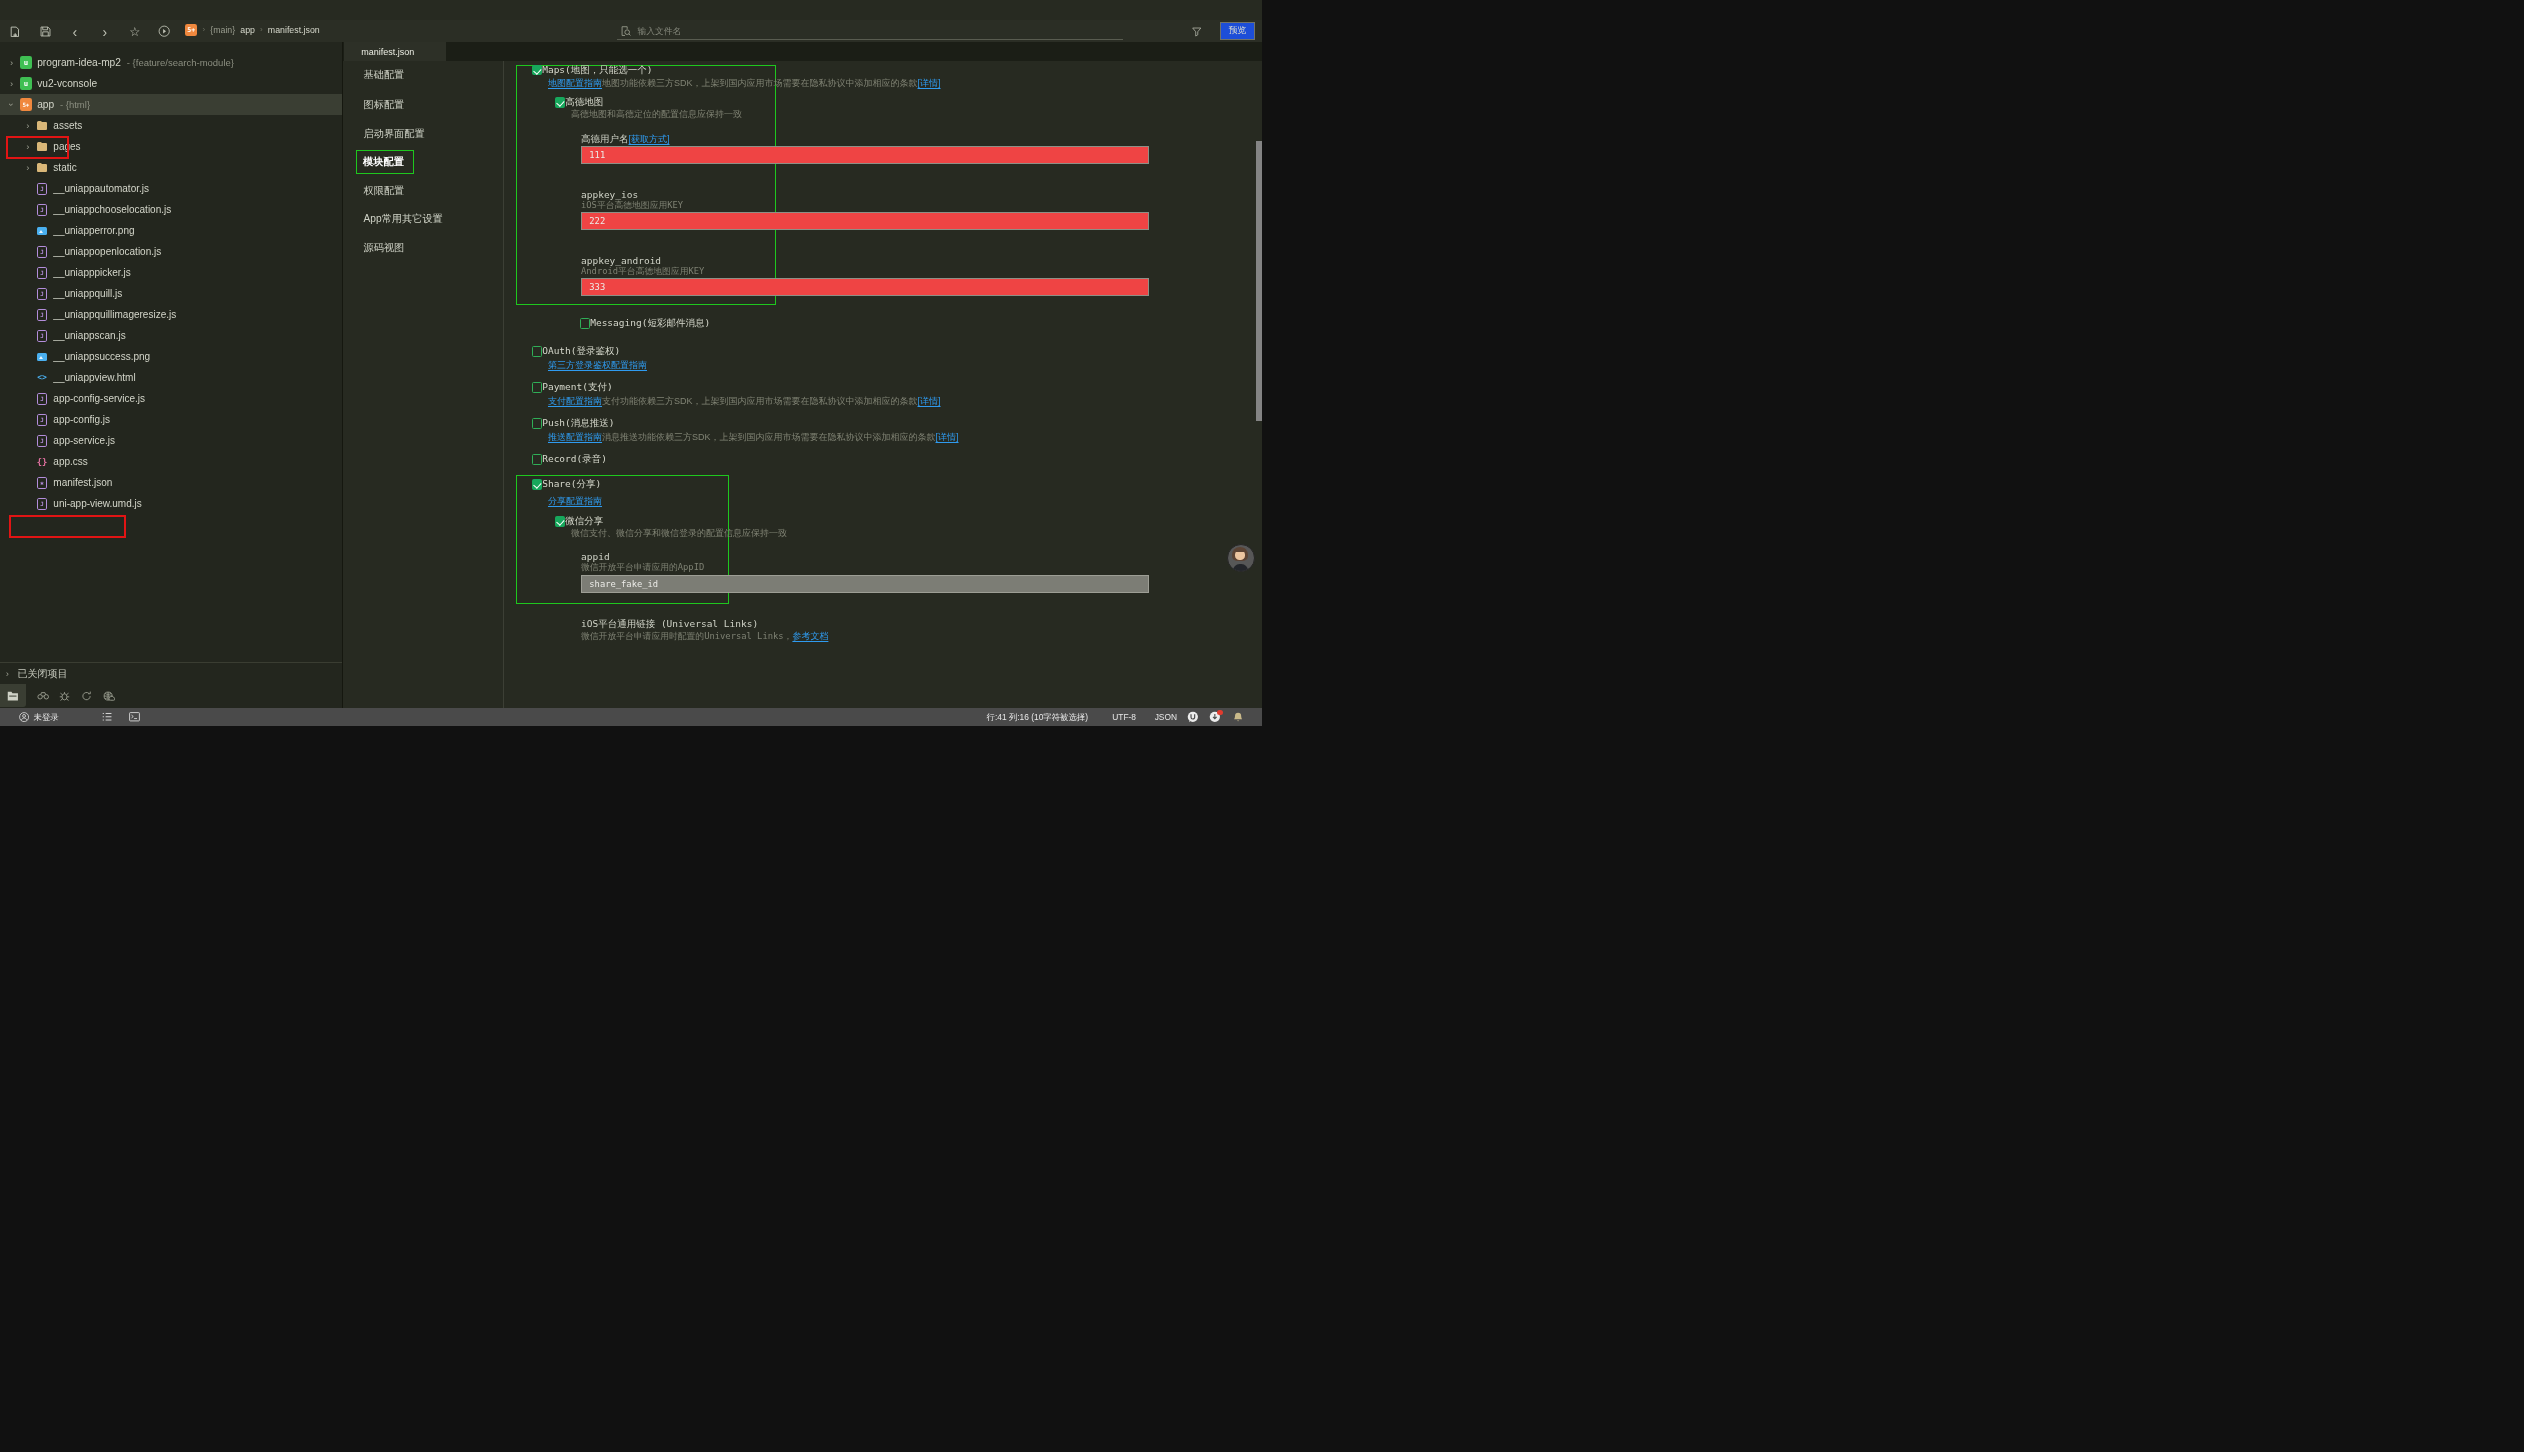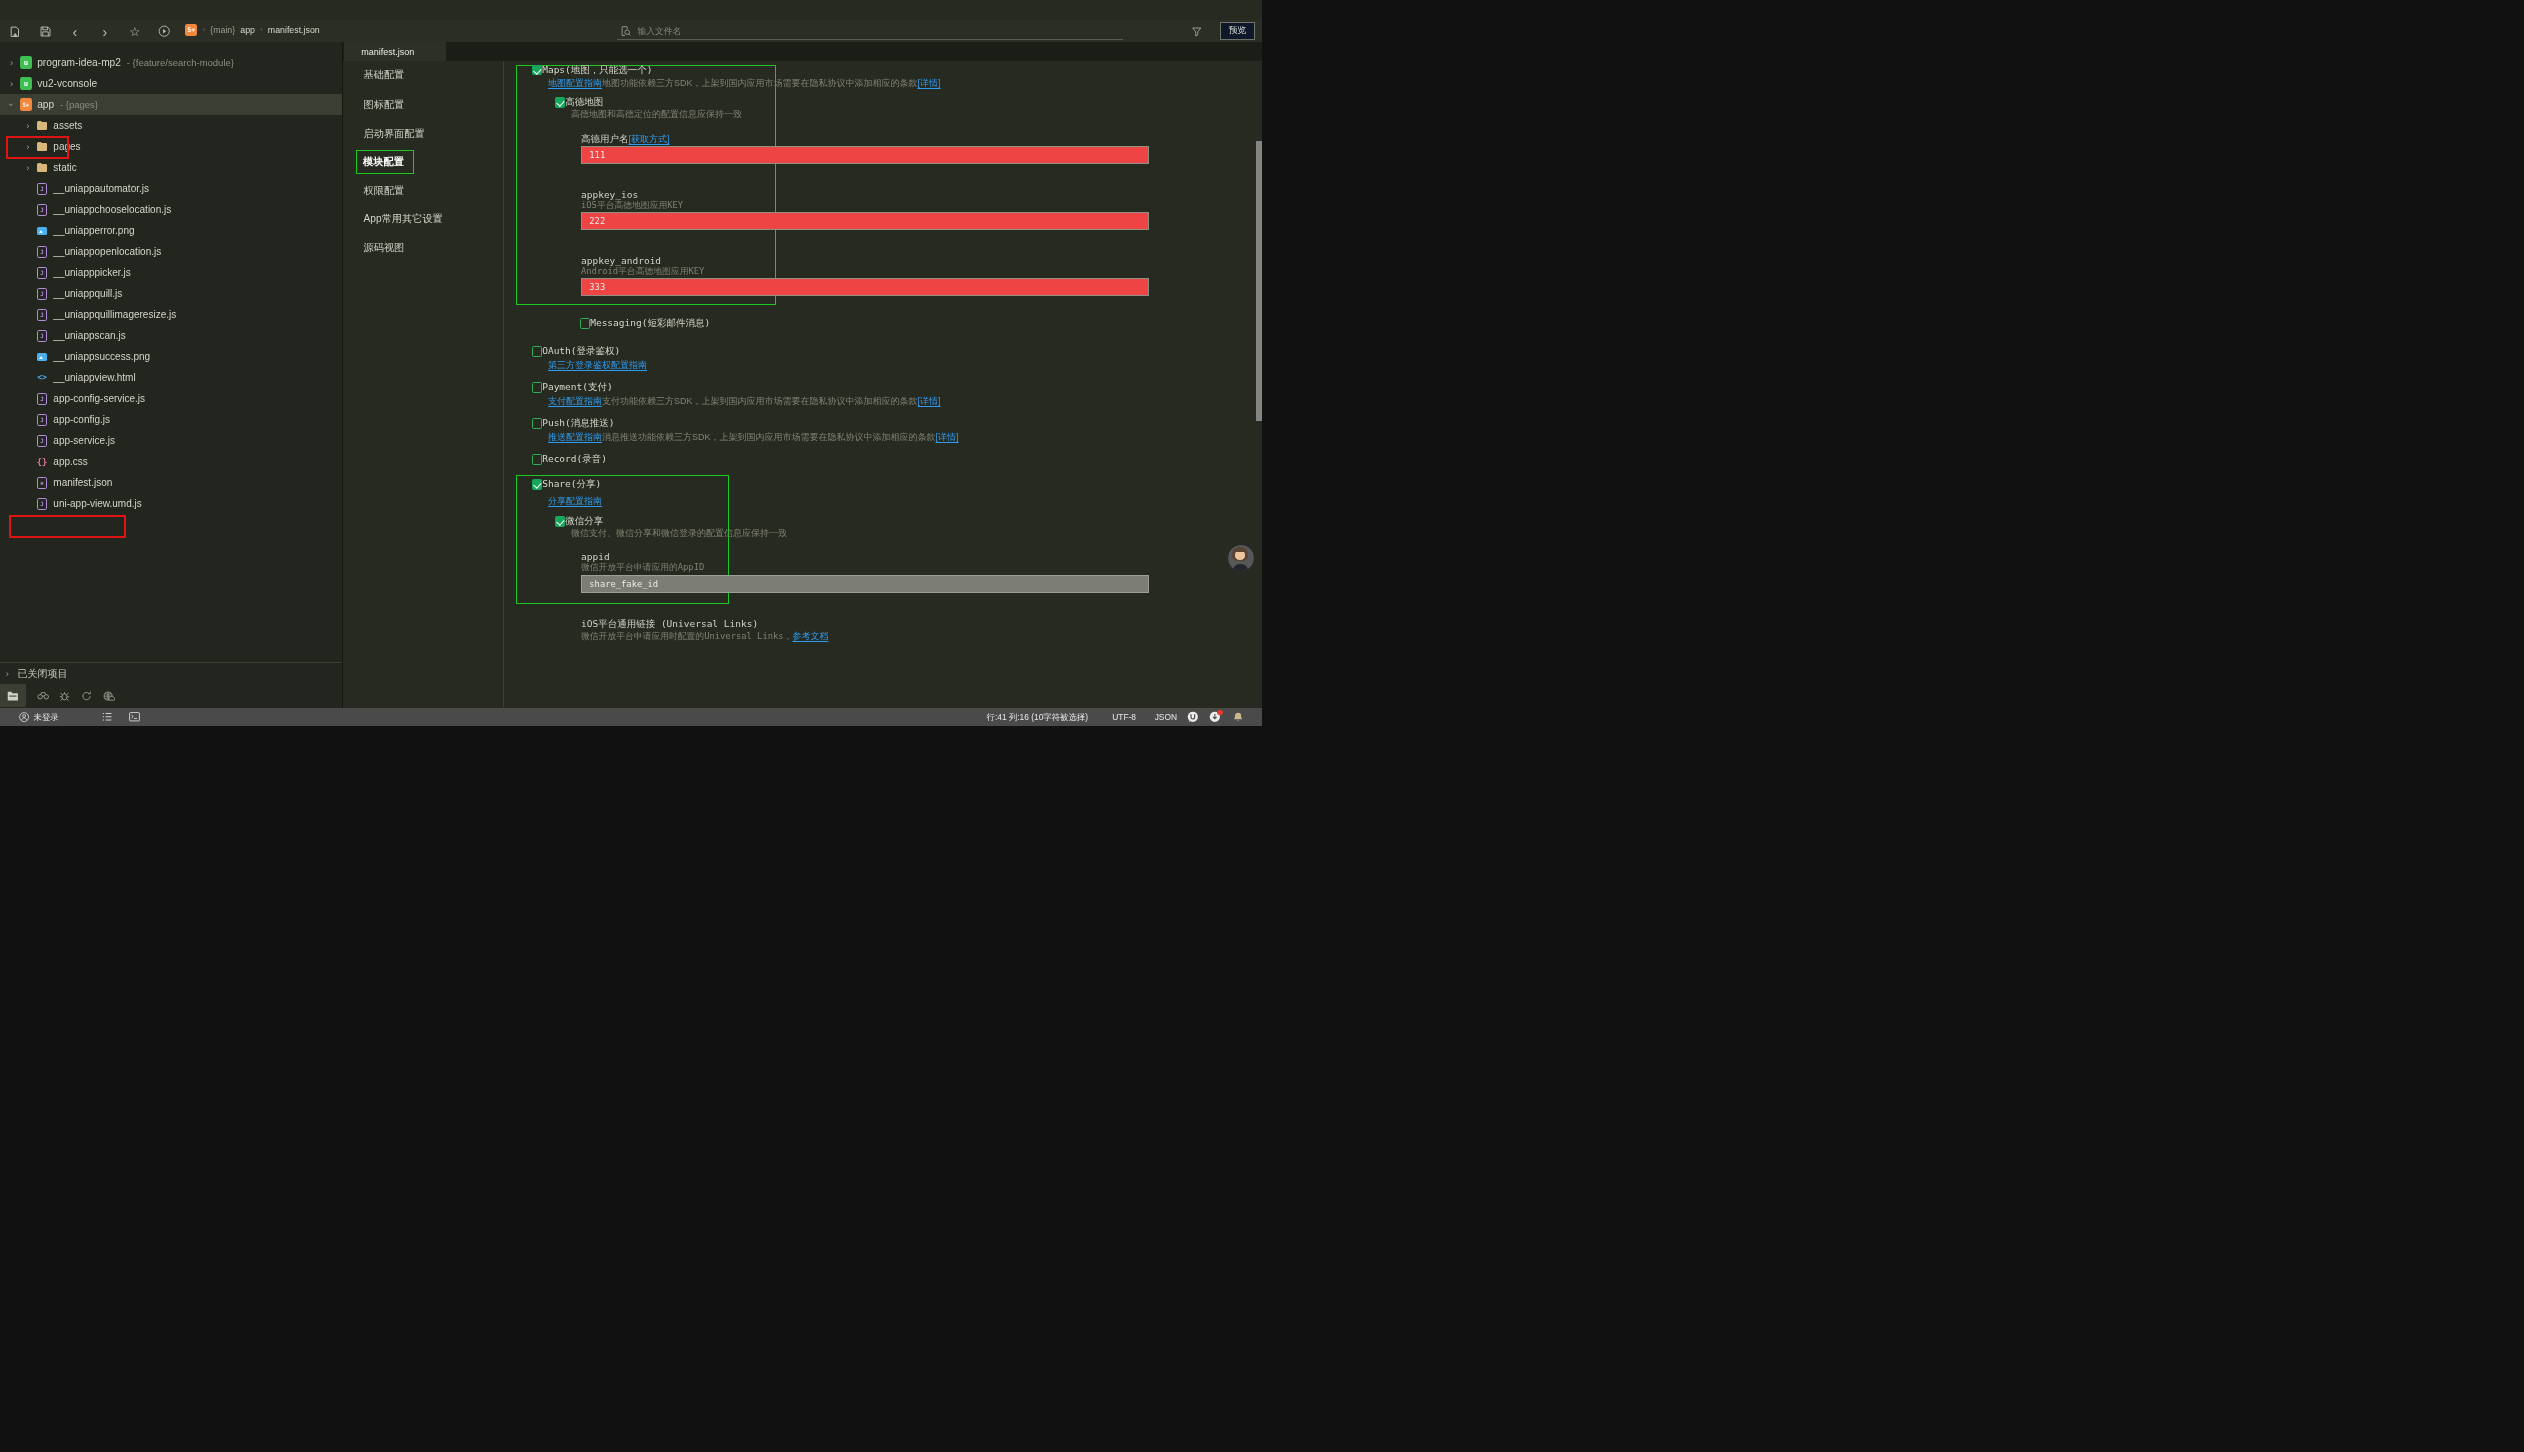--- a/index.html
+++ b/index.html
@@ -31,21 +31,21 @@
     font-family:"DejaVu Sans Mono",monospace;}
   .crumb .sep{color:#6a6d60;font-size:8px;}
   .crumb .dim{color:#9a9d8f;}
   .crumb .lit{color:#d7d9cd;}
   .searchbox{position:absolute;left:617px;top:4.4px;width:506px;height:15.3px;
     border-bottom:0.7px solid #595c50;display:flex;align-items:center;gap:5.8px;
     padding-left:4.4px;box-sizing:border-box;}
   .searchbox .ph{color:#84877b;font-size:8.8px;}
   .funnel{position:absolute;left:1192px;top:5.8px;color:#b0b3a6;}
   .btn-preview{position:absolute;left:1220px;top:2.2px;width:35px;height:18px;
-    background:#0f172a;border:0.7px solid #70736a;color:#dadcd2;font-size:8.8px;
+    background:#1d4ed8;border:0.7px solid #70736a;color:#dadcd2;font-size:8.8px;
     display:flex;align-items:center;justify-content:center;box-sizing:border-box;}
 
   
   .sidebar{position:absolute;left:0;top:42px;width:343px;height:666px;background:#23261e;
     border-right:0.7px solid #15170f;box-sizing:border-box;}
   .tree{position:absolute;left:0;top:0;width:100%;height:620px;overflow:hidden;padding-top:10.2px;}
   .trow{height:21px;display:flex;align-items:center;font-size:10px;color:#d4d6ca;}
   .trow.lv0{padding-left:5.8px;font-size:10.2px;}
   .trow.lv1{padding-left:22px;}
   .trow.hl{background:#3a3e33;}
@@ -223,21 +223,21 @@
           <span class="chev">›</span>
           <span class="ficon"></span>
           <span class="flabel">vu2-vconsole</span>
           <span class="fsuffix"></span>
         </div>
 
         <div class="trow t-project-5plus lv0 hl ch-down">
           <span class="chev">›</span>
           <span class="ficon"></span>
           <span class="flabel">app</span>
-          <span class="fsuffix">- {pages}</span>
+          <span class="fsuffix">- {html}</span>
         </div>
 
         <div class="trow t-folder lv1 ch-right">
           <span class="chev">›</span>
           <span class="ficon"></span>
           <span class="flabel">assets</span>
           <span class="fsuffix"></span>
         </div>
 
         <div class="trow t-folder lv1 ch-right">

